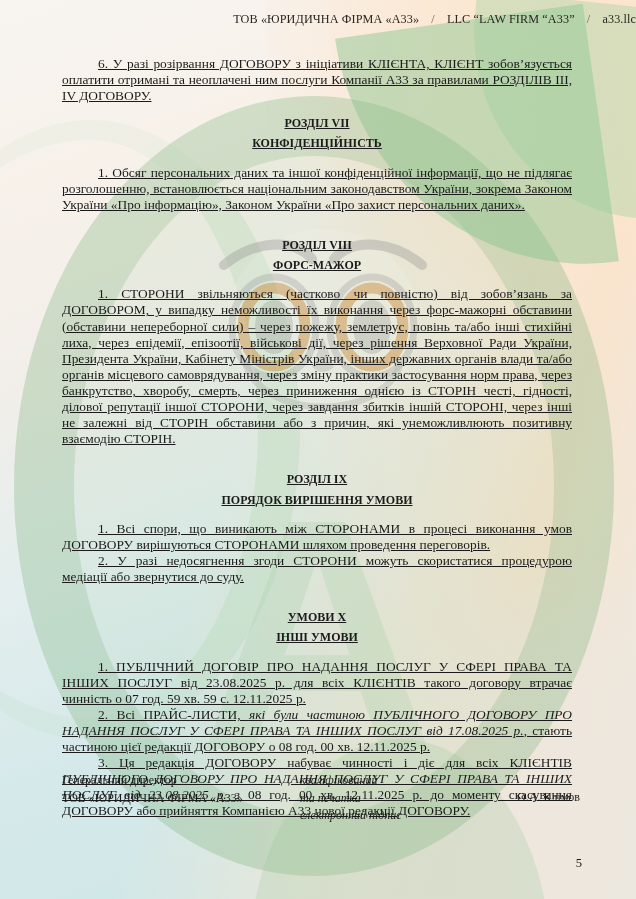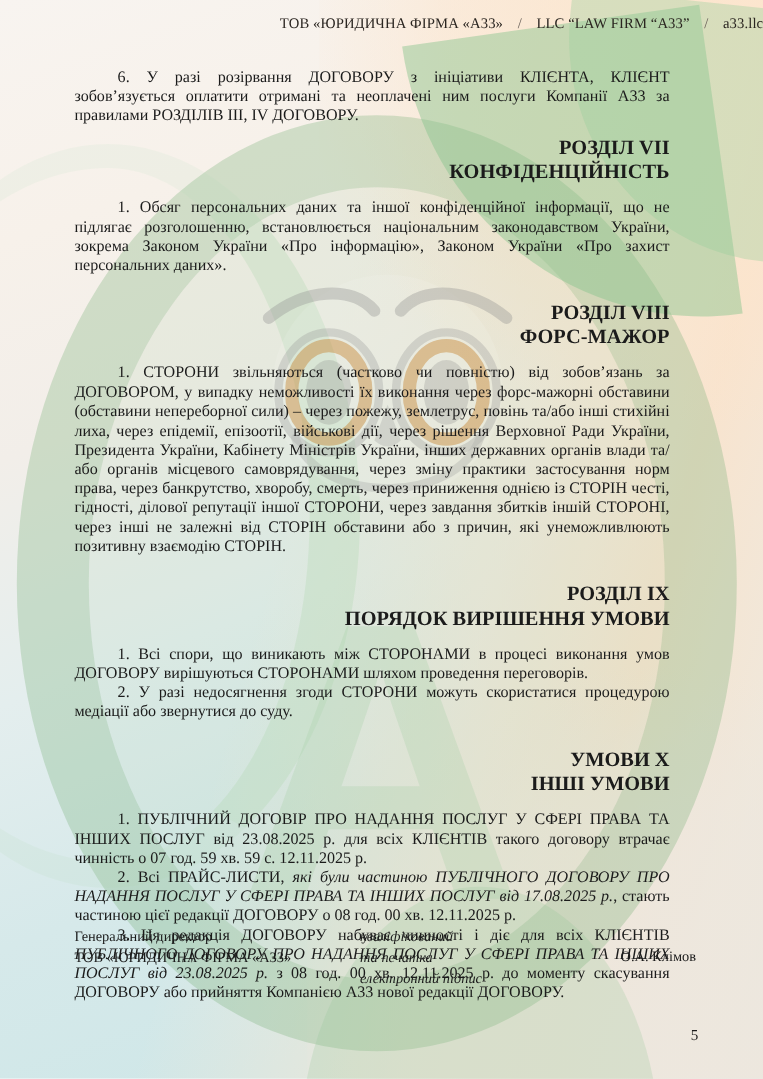--- a/index.html
+++ b/index.html
@@ -166,35 +166,36 @@
     text-align: right;
     font-size: 12.2px;
     letter-spacing: 0.1px;
     color: #2a2520;
   }
   .doc-header .sep { margin: 0 9px; color: #6a6159; }
 
   .body {
     position: absolute;
     left: 62px;
-    right: 78px;
+    right: 64px;
     top: 56px;
+    text-decoration: underline;
   }
   p {
     margin: 0;
     text-align: justify;
     font-size: 13.4px;
     line-height: 16.1px;
     text-indent: 36px;
     hyphens: none;
   }
   .sect {
-    text-align: right;
+    text-align: center;
     font-weight: 700;
-    font-size: 17px;
+    font-size: 12px;
     line-height: 16.2px;
     text-indent: 0;
     margin-top: 4px;
   }
   .gap-sm { height: 7px; }
   .gap-md { height: 13px; }
   .gap-lg { height: 20px; }
   .it { font-style: italic; }
 
   

